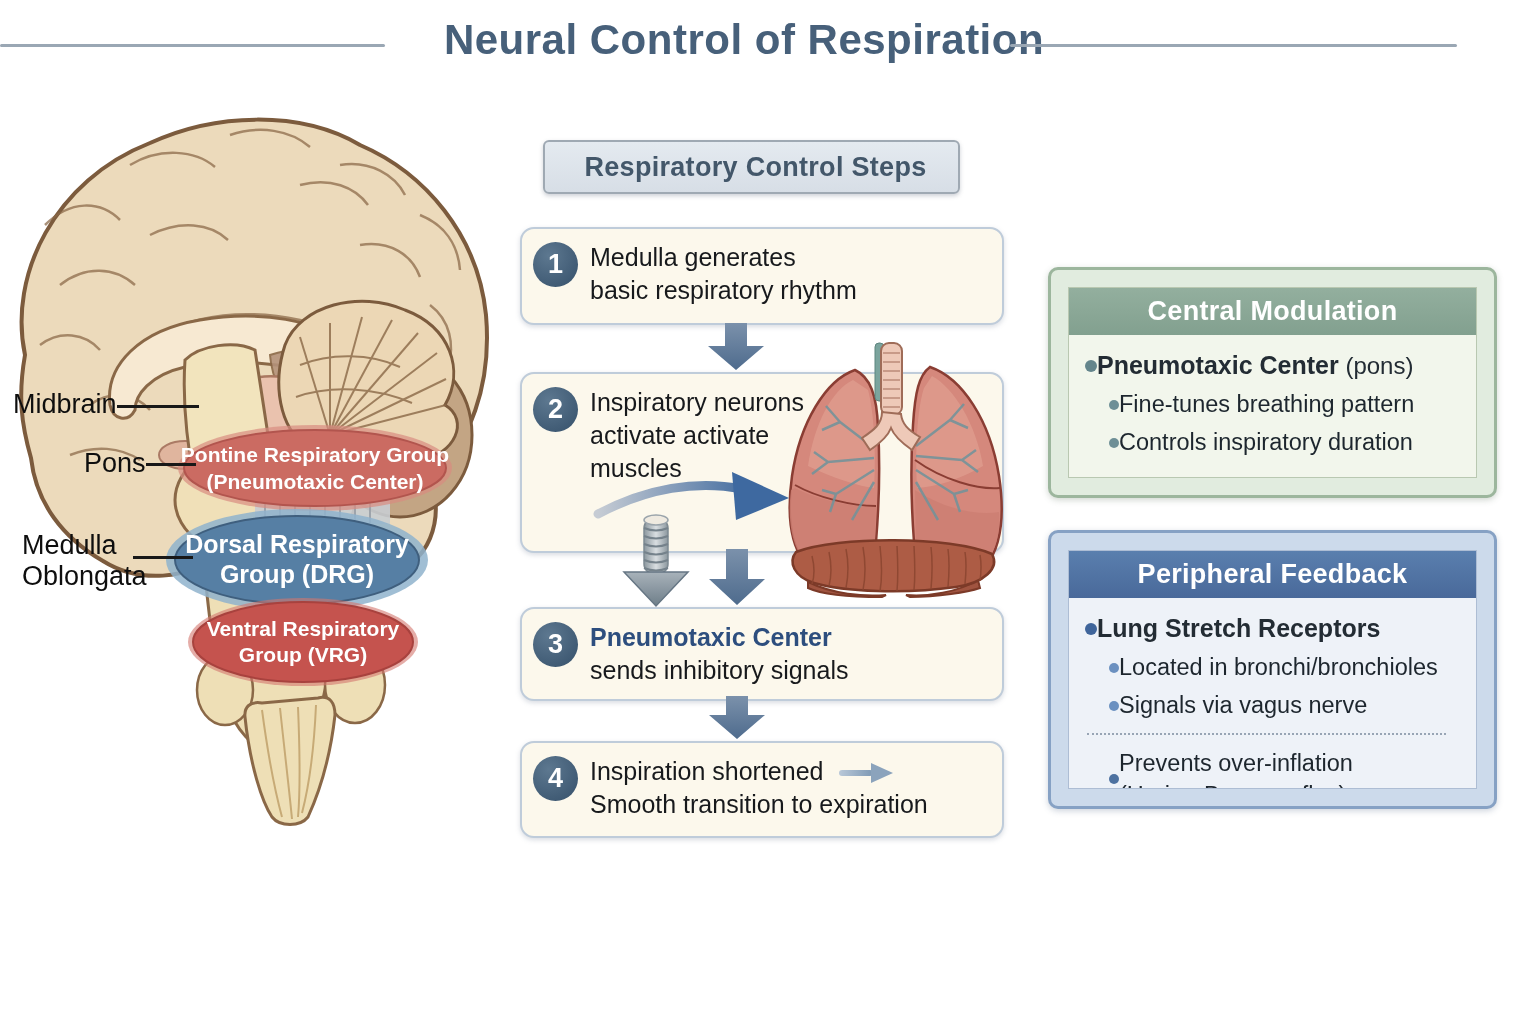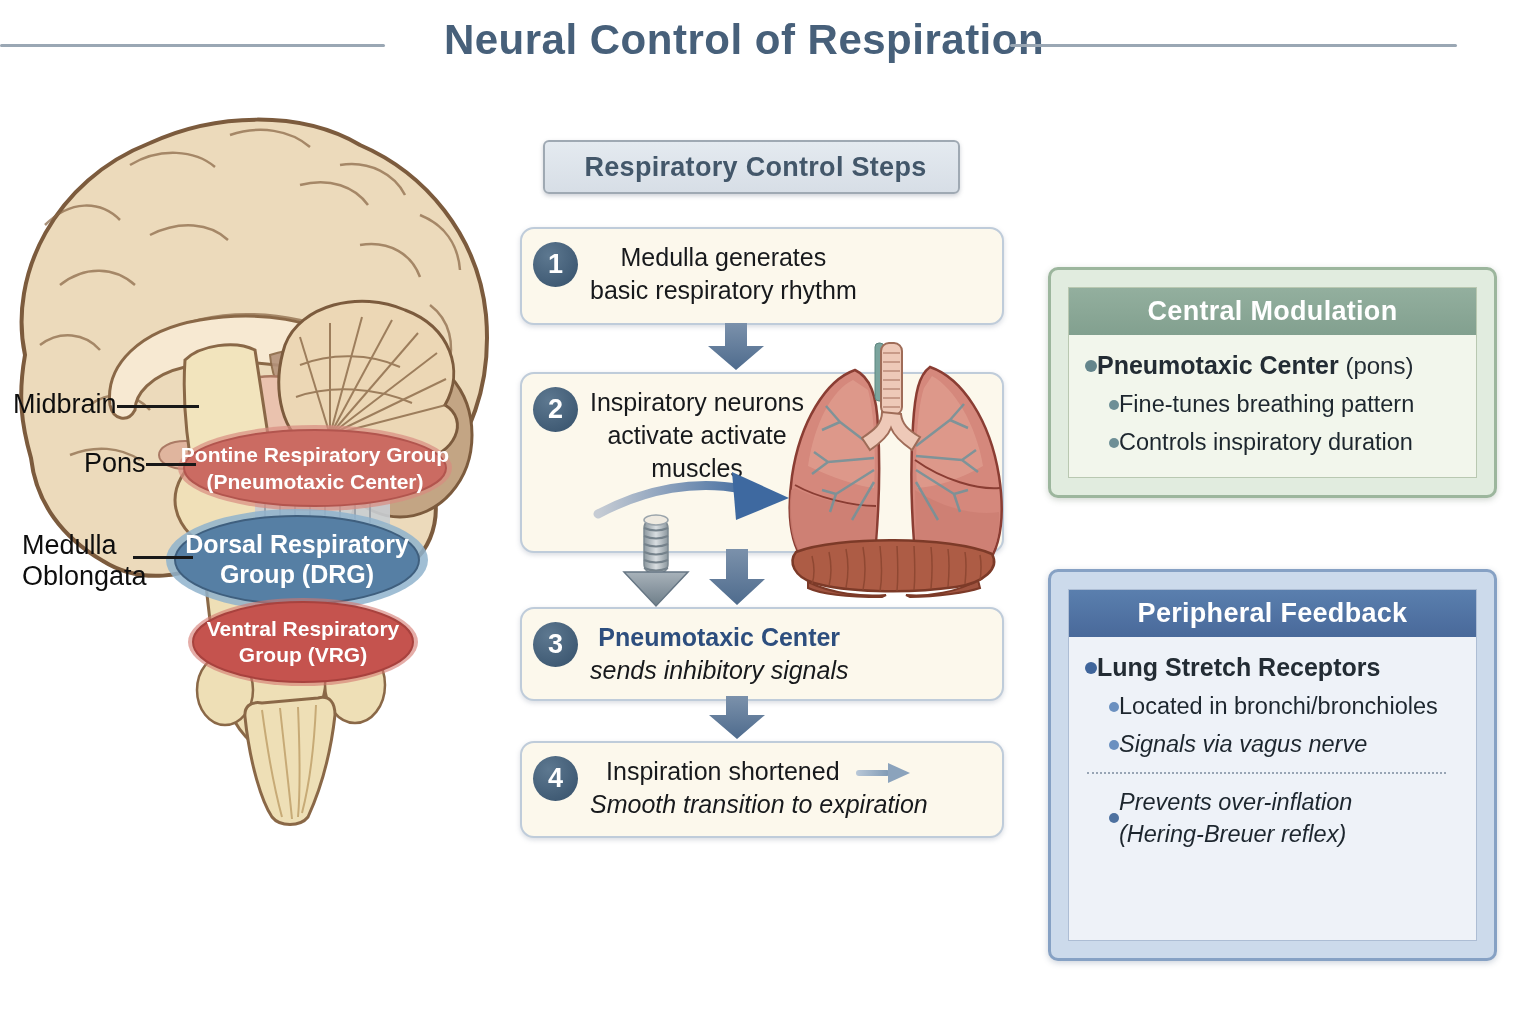--- a/index.html
+++ b/index.html
@@ -21,31 +21,31 @@
   
   #fc-header{position:absolute;left:543px;top:140px;width:405px;height:50px;
     background:linear-gradient(#e4eaf0,#d7dee6);border:2px solid #9fa9b3;border-radius:6px;
     box-shadow:0 2px 4px rgba(90,100,120,.3);display:flex;align-items:center;justify-content:center;
     font-size:27px;font-weight:bold;color:#43576a;letter-spacing:.3px;padding-left:8px;}
   .step-box{position:absolute;left:520px;width:480px;background:#fcf8ec;
     border:2px solid #bfccda;border-radius:14px;box-shadow:0 2px 5px rgba(120,130,150,.28);}
   .step-num{position:absolute;left:11px;top:13px;width:45px;height:45px;border-radius:50%;
     background:radial-gradient(circle at 35% 30%, #5d7890, #35506a);color:#fff;
     display:flex;align-items:center;justify-content:center;font-size:27px;font-weight:bold;}
-  .step-text{position:absolute;left:68px;top:12px;font-size:25px;line-height:33px;color:#17191c;text-align:center;}
+  .step-text{position:absolute;left:68px;top:12px;font-size:25px;line-height:33px;color:#17191c;}
   .step3-title{color:#2d4e7e;font-weight:bold;}
-  .italic{font-style:italic;}
+  .italic{}
   .inline-arrow{vertical-align:-3px;margin-left:14px;}
 
   
   .panel{position:absolute;left:1048px;width:449px;border-radius:10px;padding:17px;box-sizing:border-box;}
   #panel-central{top:267px;height:231px;background:#e1ecdf;border:3px solid #9cb69d;
     box-shadow:0 2px 6px rgba(100,120,100,.3);}
-  #panel-peripheral{top:530px;height:392px;background:#ccdaeb;border:3px solid #86a1c4;
-    box-shadow:0 2px 6px rgba(90,110,140,.3);margin-top:39px;}
+  #panel-peripheral{top:530px;height:279px;background:#ccdaeb;border:3px solid #86a1c4;
+    box-shadow:0 2px 6px rgba(90,110,140,.3);}
   .panel-inner{width:100%;height:100%;border-radius:0;overflow:hidden;position:relative;box-sizing:border-box;}
   #panel-central .panel-inner{background:#f2f6ec;border:1.5px solid #b9c8b1;}
   #panel-peripheral .panel-inner{background:#eef2f8;border:1.5px solid #adbdd4;}
   .panel-header{height:47px;display:flex;align-items:center;justify-content:center;
     color:#ffffff;font-size:27px;font-weight:bold;letter-spacing:.3px;}
   #panel-central .panel-header{background:linear-gradient(#93af9e,#82a08f);}
   #panel-peripheral .panel-header{background:linear-gradient(#5a7fae,#49699a);}
   .panel-body{padding:16px 14px 0 16px;}
   .b-row{display:flex;align-items:center;gap:0;margin-bottom:11px;}
   .b-dot{border-radius:50%;flex:0 0 auto;}

